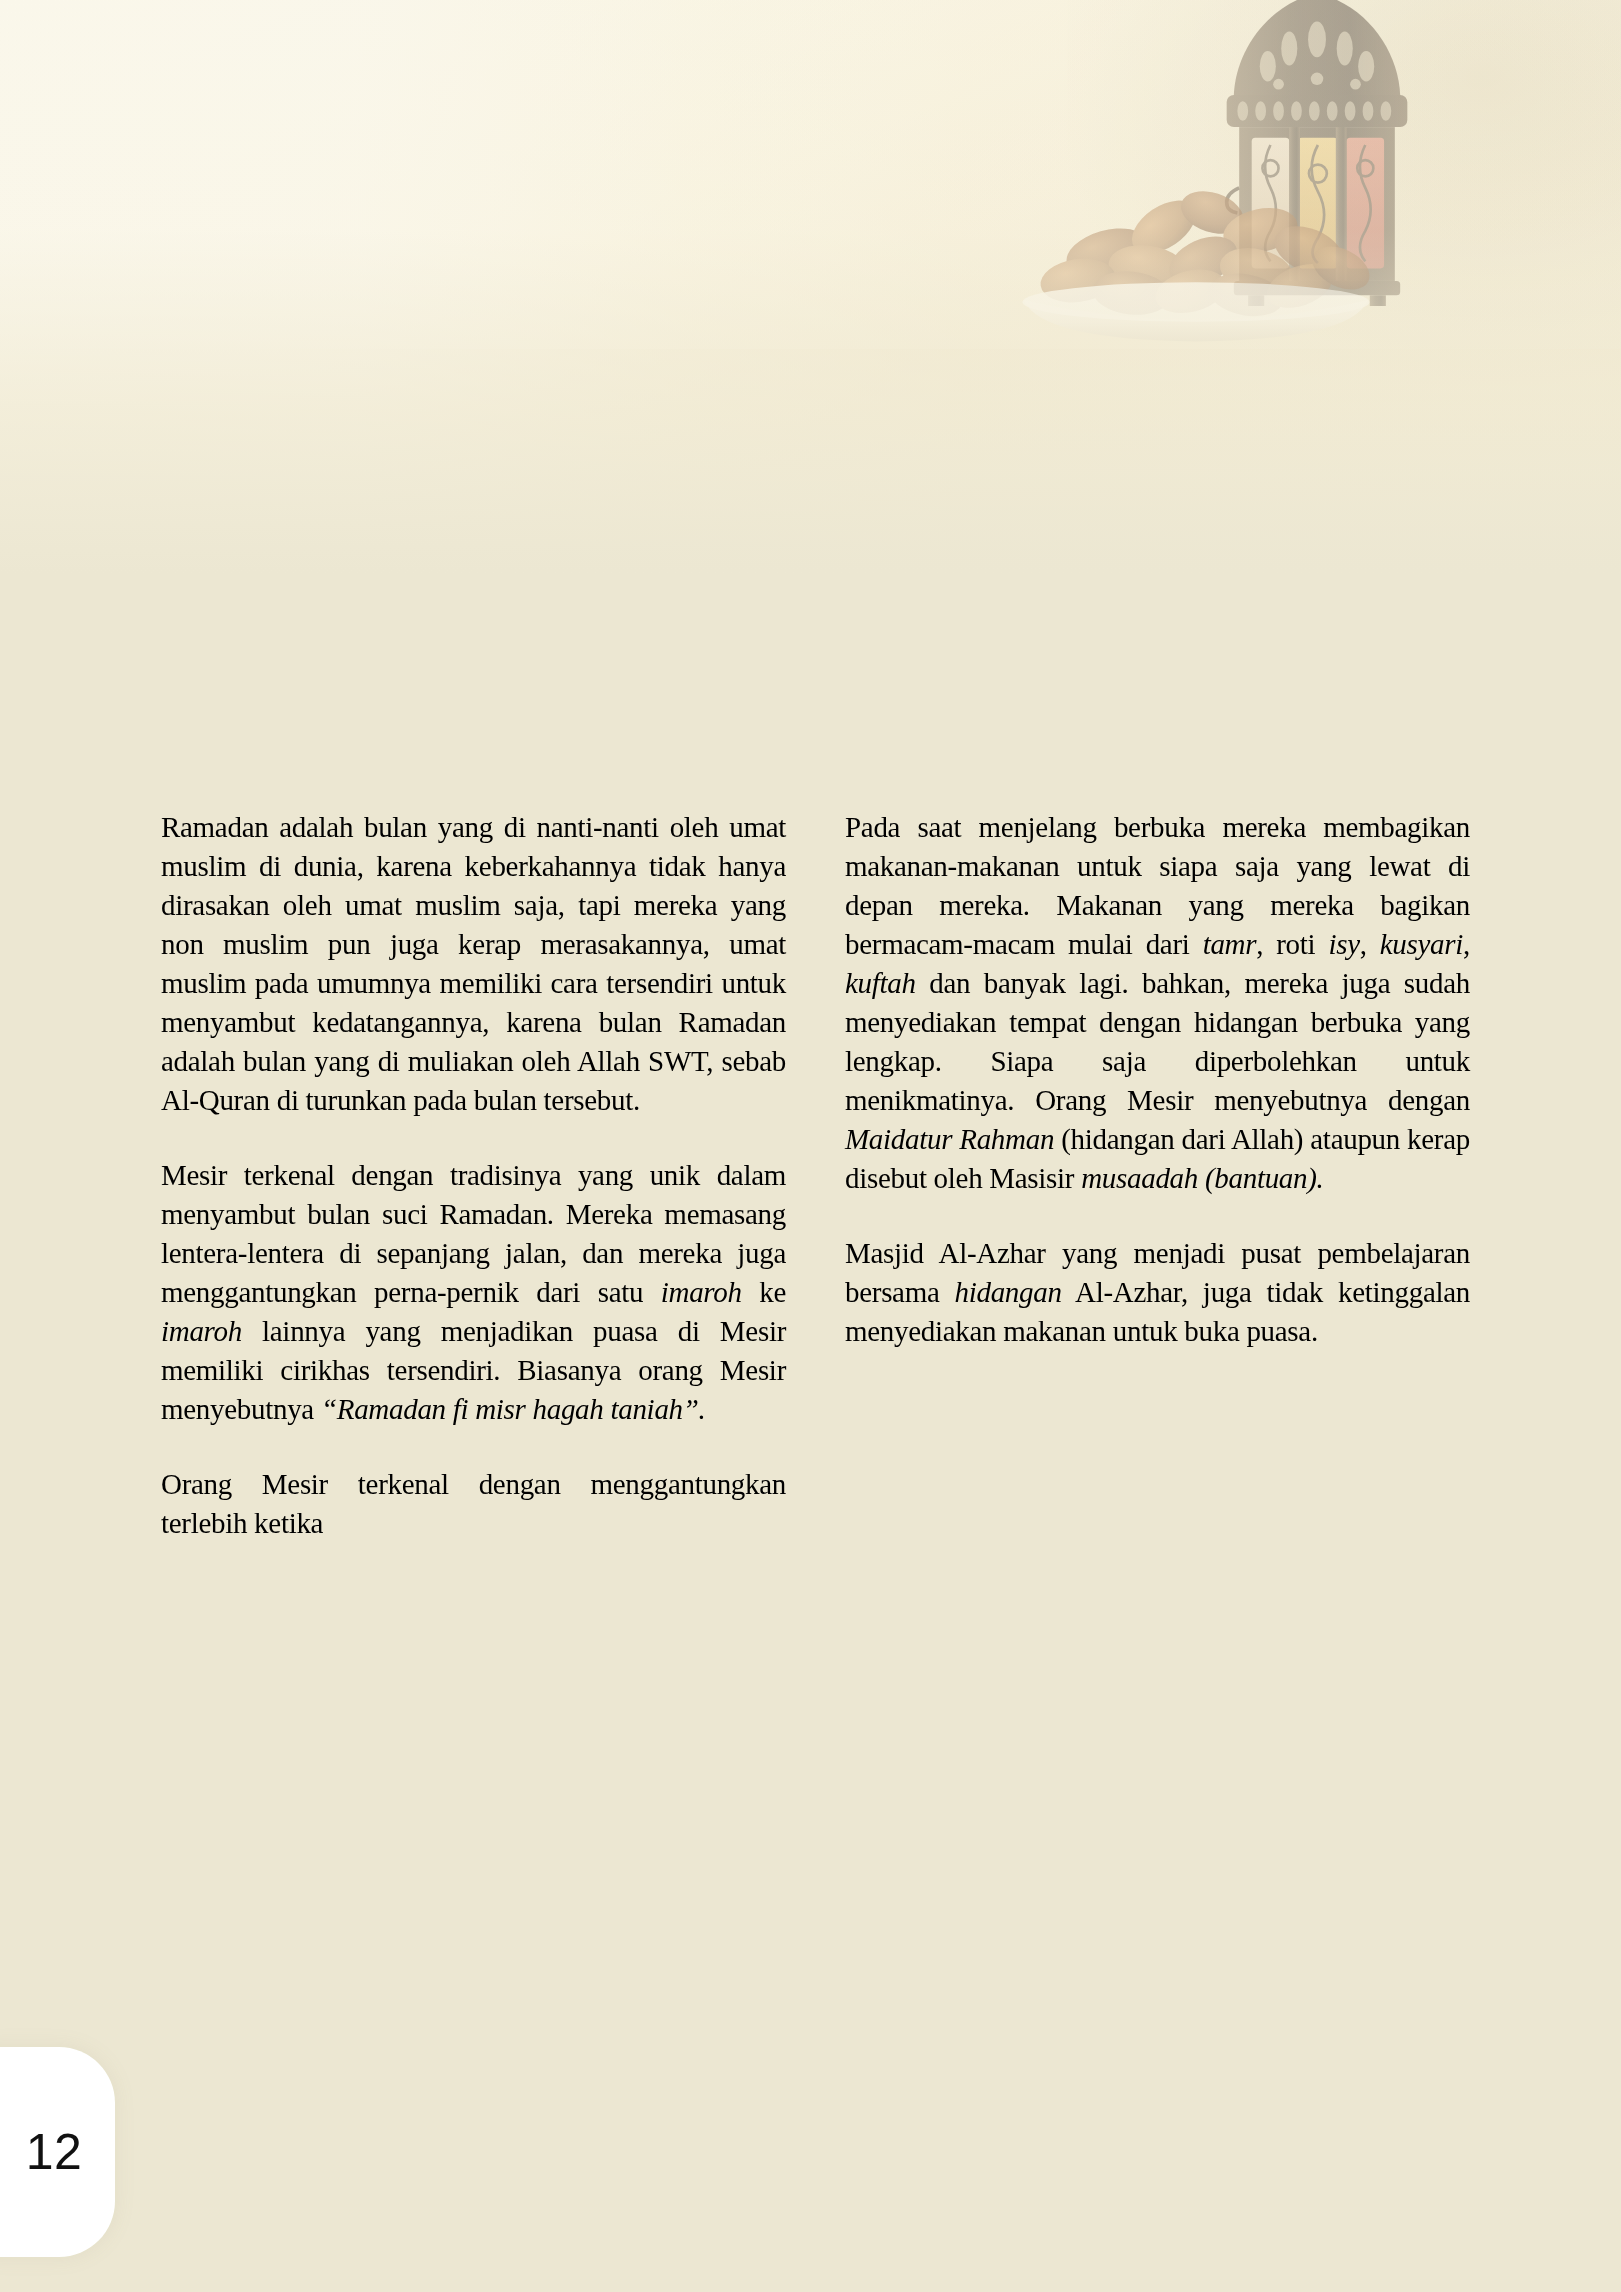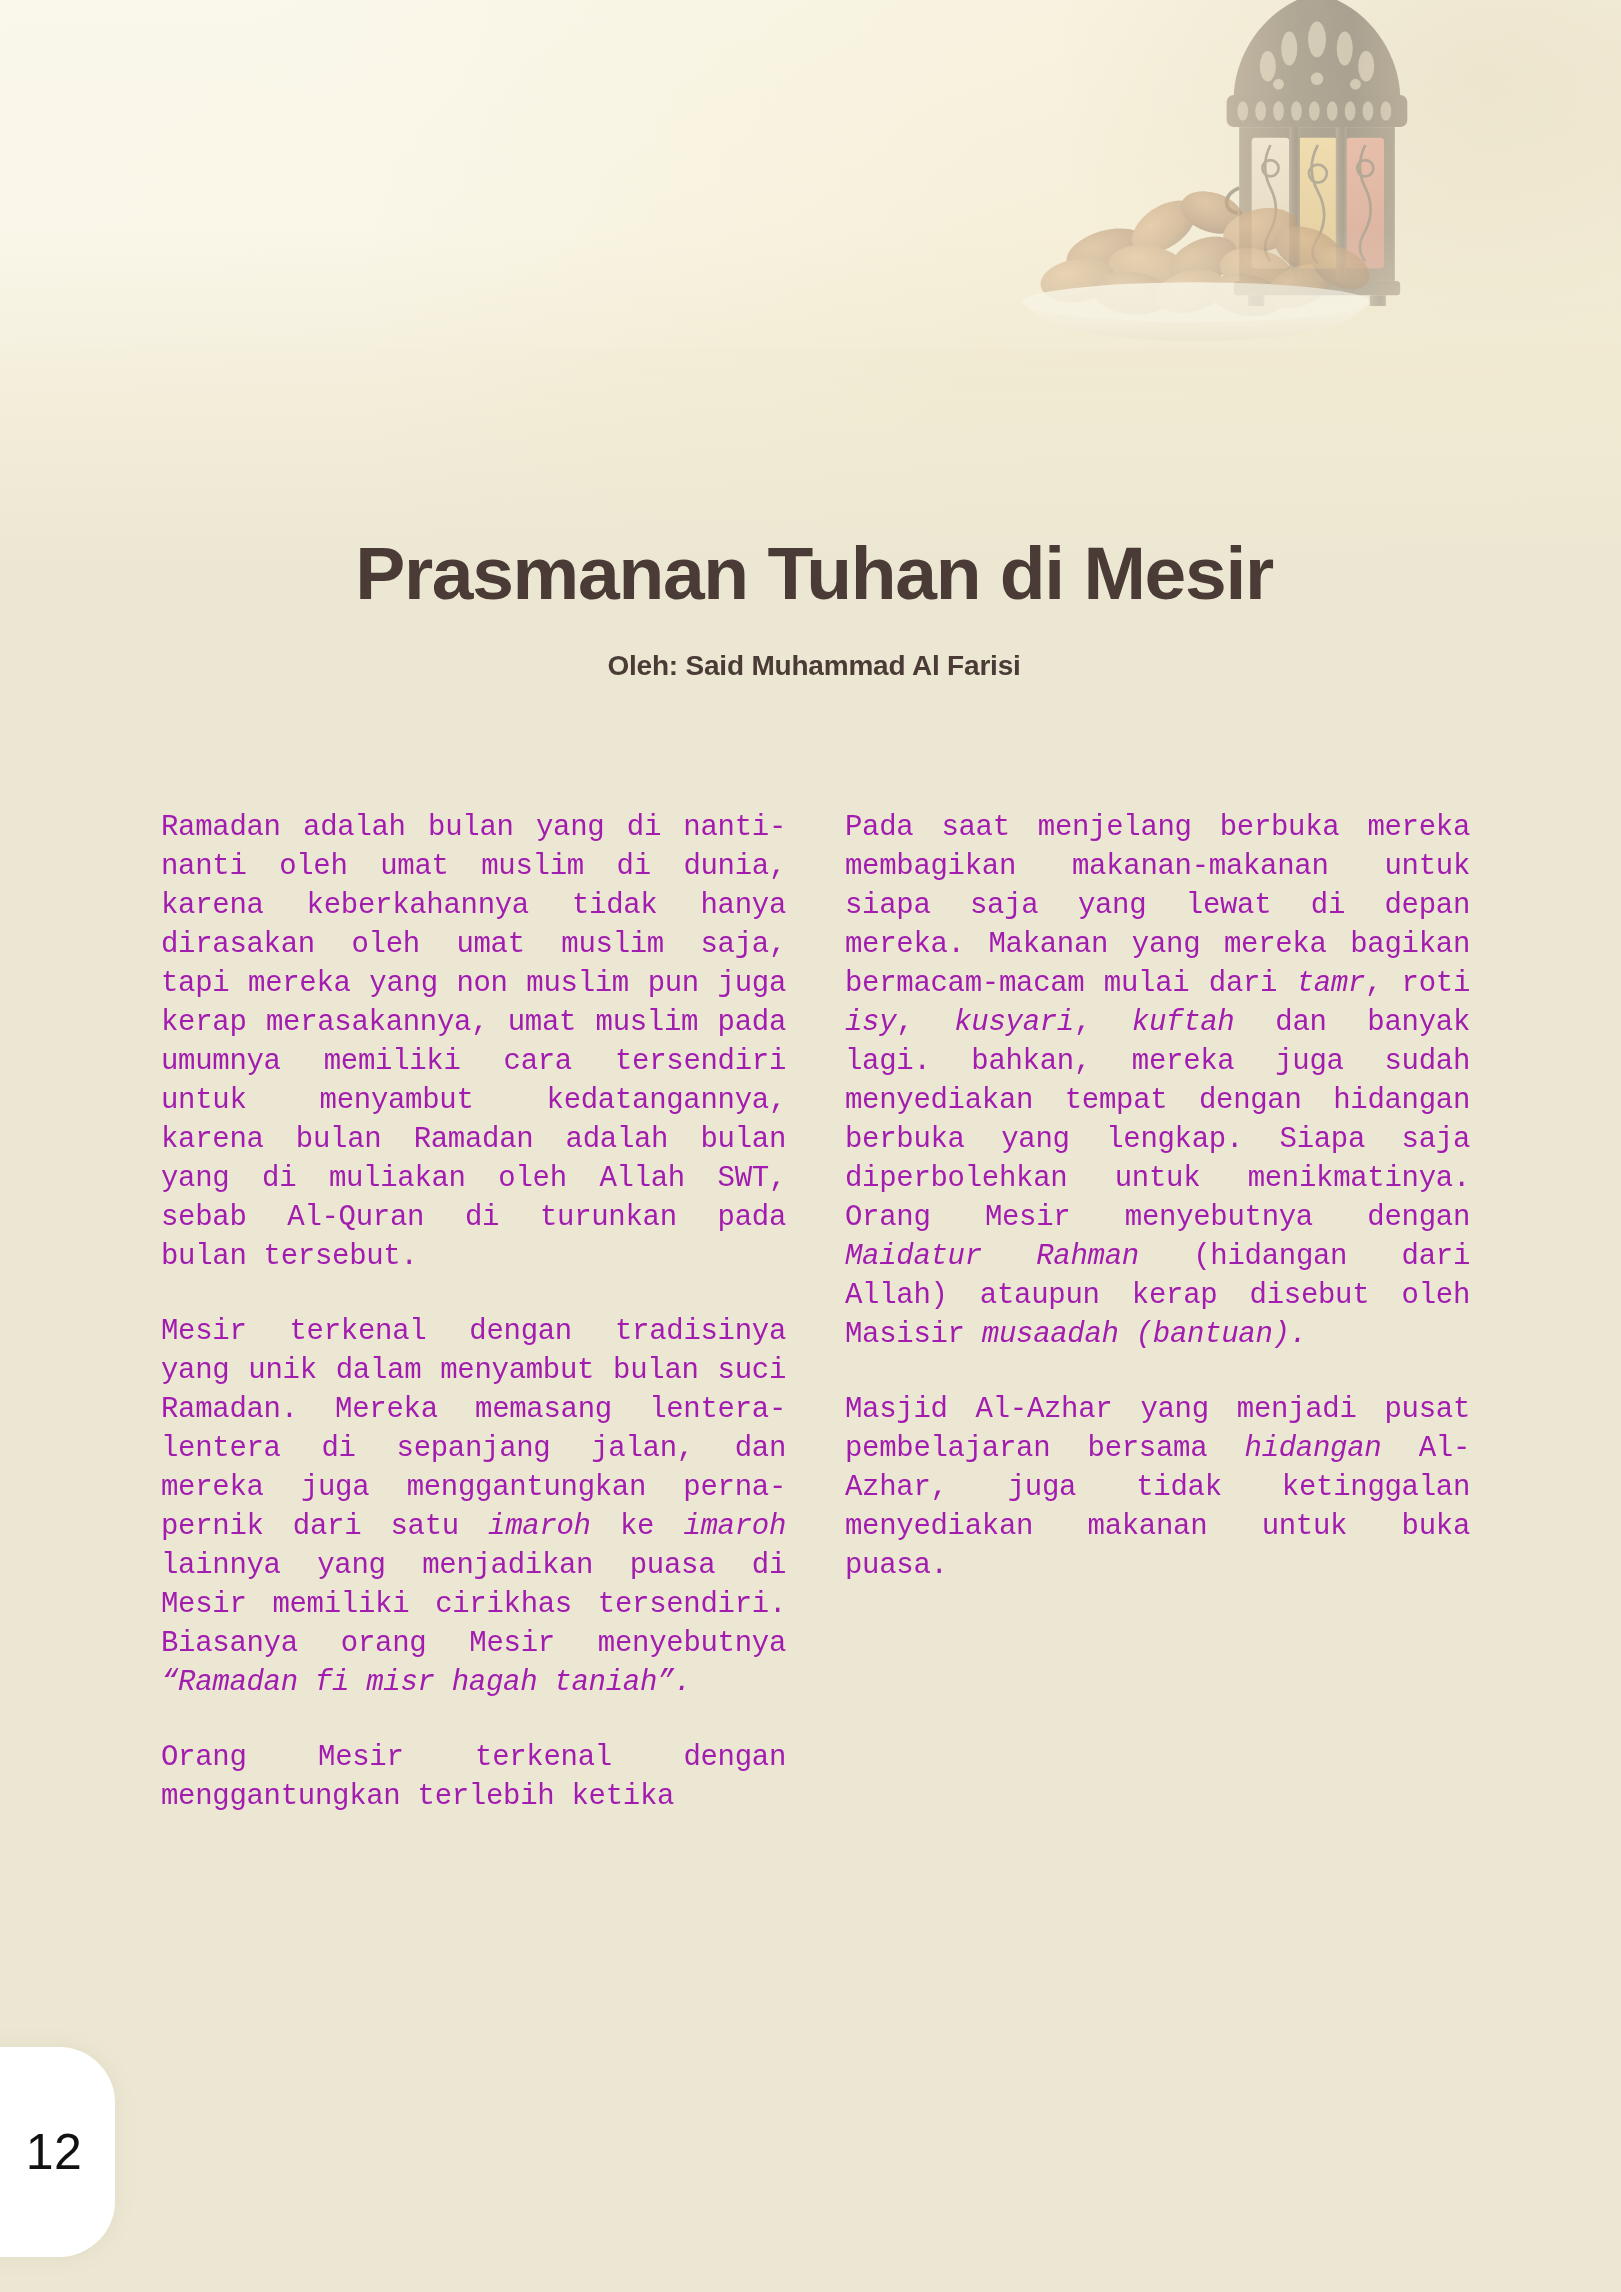--- a/index.html
+++ b/index.html
@@ -134,24 +134,24 @@
     align-items: flex-start;
   }
 
   .column {
     width: 625px;
     flex: 0 0 625px;
   }
 
   .column p {
     margin: 0 0 36px 0;
-    font-family: Liberation Mono, monospace;
+    font-family: Liberation Serif, serif;
     font-size: 29px;
     line-height: 39px;
-    color: #a21caf;
+    color: #000000;
     text-align: justify;
     text-justify: inter-word;
     letter-spacing: -0.3px;
   }
 
   .column p:last-child { margin-bottom: 0; }
 
   .column p i,
   .column p em { font-style: italic; }
 
@@ -304,24 +304,20 @@
         </g>
 
         <path d="M58 140 q192 44 384 0 q-18 44 -192 46 q-174 -2 -192 -46 z" fill="url(#plate)"></path>
         <ellipse cx="250" cy="142" rx="194" ry="22" fill="#ffffff" opacity="0.85"></ellipse>
       </svg>
     </div>
 
     <div class="hero-haze"></div>
   </div>
 
-  <div class="article">
-    <h1 class="article-title">Prasmanan Tuhan di Mesir</h1>
-    <p class="article-byline">Oleh: Said Muhammad Al Farisi</p>
-  </div>
 
   <div class="columns">
     <div class="column">
         <p><span>Ramadan adalah bulan yang di nanti-nanti oleh umat muslim di dunia, karena keberkahannya tidak hanya dirasakan oleh umat muslim saja, tapi mereka yang  non muslim pun juga kerap merasakannya, umat muslim pada umumnya memiliki cara tersendiri untuk menyambut kedatangannya, karena bulan Ramadan adalah bulan yang di muliakan oleh Allah SWT, sebab Al-Quran di turunkan pada bulan tersebut.</span></p>
         <p><span>Mesir terkenal dengan tradisinya yang unik dalam menyambut bulan suci Ramadan. Mereka memasang lentera-lentera di sepanjang jalan, dan mereka juga menggantungkan perna-pernik dari satu </span><i>imaroh</i><span> ke </span><i>imaroh</i><span> lainnya yang menjadikan puasa di Mesir memiliki cirikhas tersendiri. Biasanya orang Mesir menyebutnya </span><i>“Ramadan fi misr hagah taniah”.</i></p>
         <p><span>Orang Mesir terkenal dengan menggantungkan terlebih ketika</span></p>
       </div>
     <div class="column">
         <p><span>Pada saat menjelang berbuka mereka membagikan makanan-makanan untuk siapa saja yang lewat di depan mereka. Makanan yang mereka bagikan bermacam-macam mulai dari </span><i>tamr</i><span>, roti </span><i>isy</i><span>, </span><i>kusyari</i><span>, </span><i>kuftah</i><span> dan banyak lagi. bahkan, mereka juga sudah menyediakan tempat dengan hidangan berbuka yang lengkap. Siapa saja diperbolehkan untuk menikmatinya. Orang Mesir menyebutnya dengan </span><i>Maidatur Rahman</i><span> (hidangan dari Allah) ataupun kerap  disebut oleh Masisir </span><i>musaadah (bantuan).</i></p>
         <p><span>Masjid Al-Azhar yang menjadi pusat pembelajaran bersama </span><i>hidangan</i><span> Al-Azhar, juga tidak ketinggalan menyediakan makanan untuk buka puasa.</span></p>

